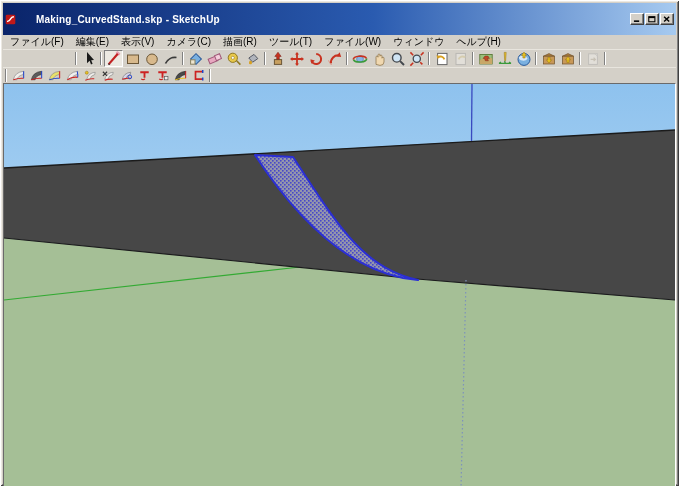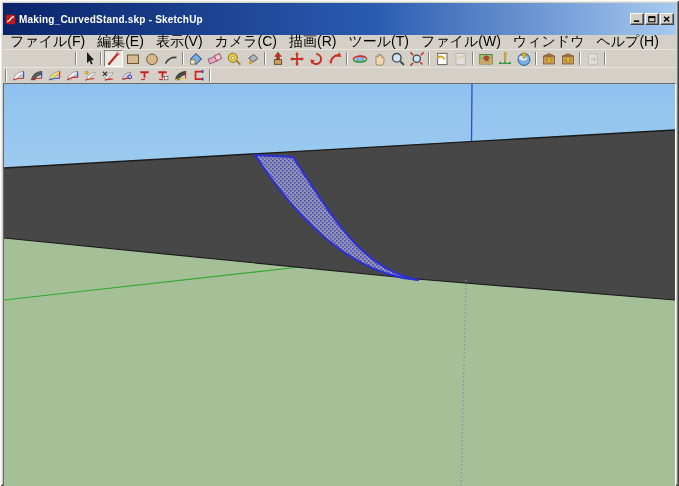--- a/index.html
+++ b/index.html
@@ -6,30 +6,30 @@
   html,body { width:679px; height:486px; }
   body { font-family:"Liberation Sans", sans-serif; background:#d4d0c8; position:relative; overflow:hidden; }
   .window {
     position:absolute; inset:0; background:#d4d0c8;
     box-shadow: inset 1px 1px 0 #ffffff, inset -1px -1px 0 #404040,
                 inset 2px 2px 0 #ece9e2, inset -2px -2px 0 #808080;
     padding:3px; display:flex; flex-direction:column;
   }
   
   .titlebar { height:14px; background:linear-gradient(90deg,#0a246a 0%,#2a5bb0 55%,#a6caf0 100%);
-    display:flex; align-items:center; padding:16px 2px; gap:3px; flex:0 0 auto; }
+    display:flex; align-items:center; padding:16px 2px; gap:20px; flex:0 0 auto; }
   .titlebar .app-icon { width:11px; height:11px; flex:0 0 auto; }
   .titlebar .title { color:#fff; font-size:10px; font-weight:bold; flex:1 1 auto;
     white-space:nowrap; overflow:hidden; letter-spacing:.2px; }
   .winbtn { width:14px; height:12px; background:#d4d0c8; display:flex; align-items:center; justify-content:center;
     border:1px solid; border-color:#ffffff #404040 #404040 #ffffff; box-shadow: inset -1px -1px 0 #808080; margin-left:1px; }
   .winbtn svg { width:8px; height:7px; }
   
   .menubar { height:14px; display:flex; align-items:center; padding-left:1px; flex:0 0 auto; }
-  .menu-item { font-size:14px; padding:1px 6px; color:#000; white-space:nowrap; cursor:default; }
+  .menu-item { font-size:10px; padding:1px 6px; color:#000; white-space:nowrap; cursor:default; }
   
   .toolbar { display:flex; align-items:center; flex:0 0 auto; border-top:1px solid #e8e5de; }
   .toolbar.row1 { height:18px; }
   .toolbar.row2 { height:16px; }
   .tspacer { height:100%; flex:0 0 auto; }
   .tsep { width:2px; height:13px; border-left:1px solid #808080; border-right:1px solid #ffffff; margin:0 2px; flex:0 0 auto; }
   .tbtn { width:19px; height:17px; display:flex; align-items:center; justify-content:center;
     border:1px solid transparent; flex:0 0 auto; }
   .row2 .tbtn { width:18px; height:15px; }
   .tbtn.pressed { border-color:#808080 #ffffff #ffffff #808080; background:#ece9e2; }

